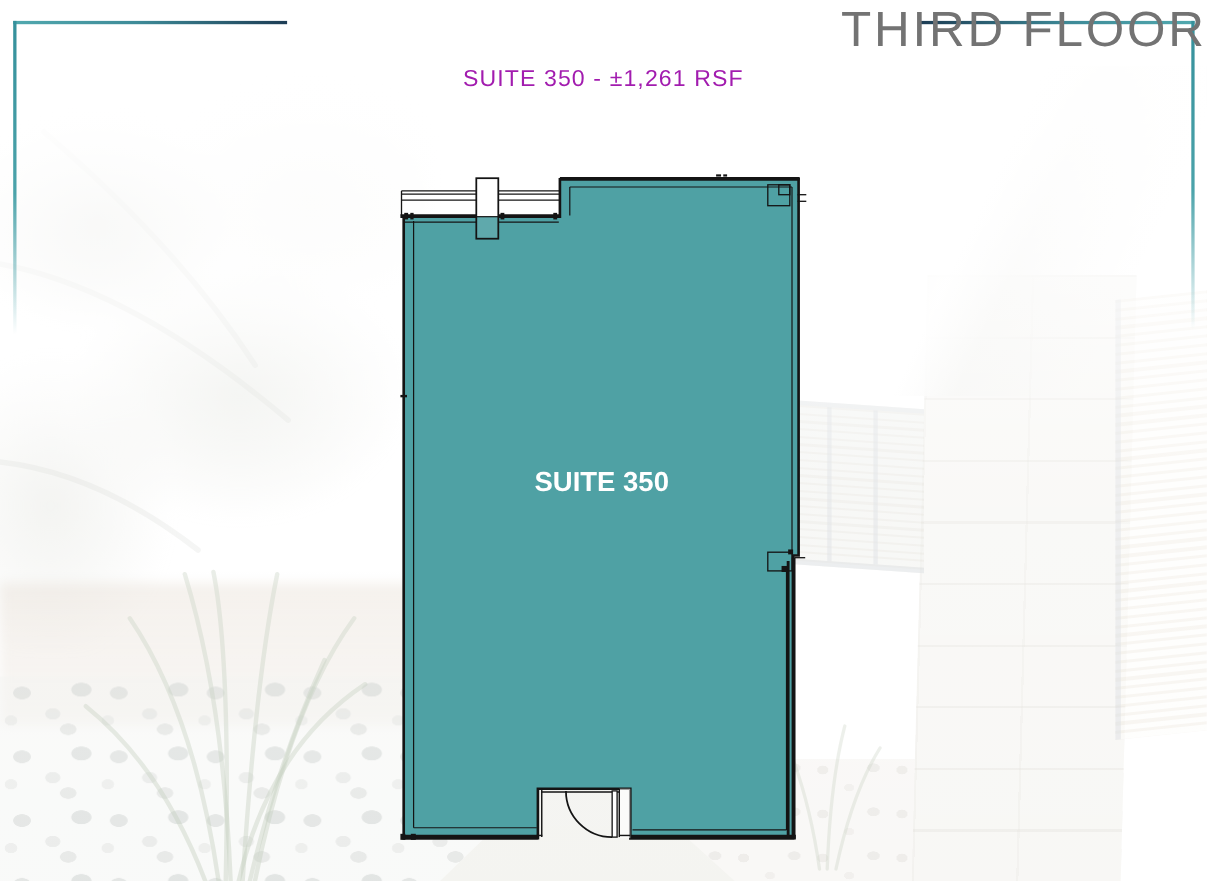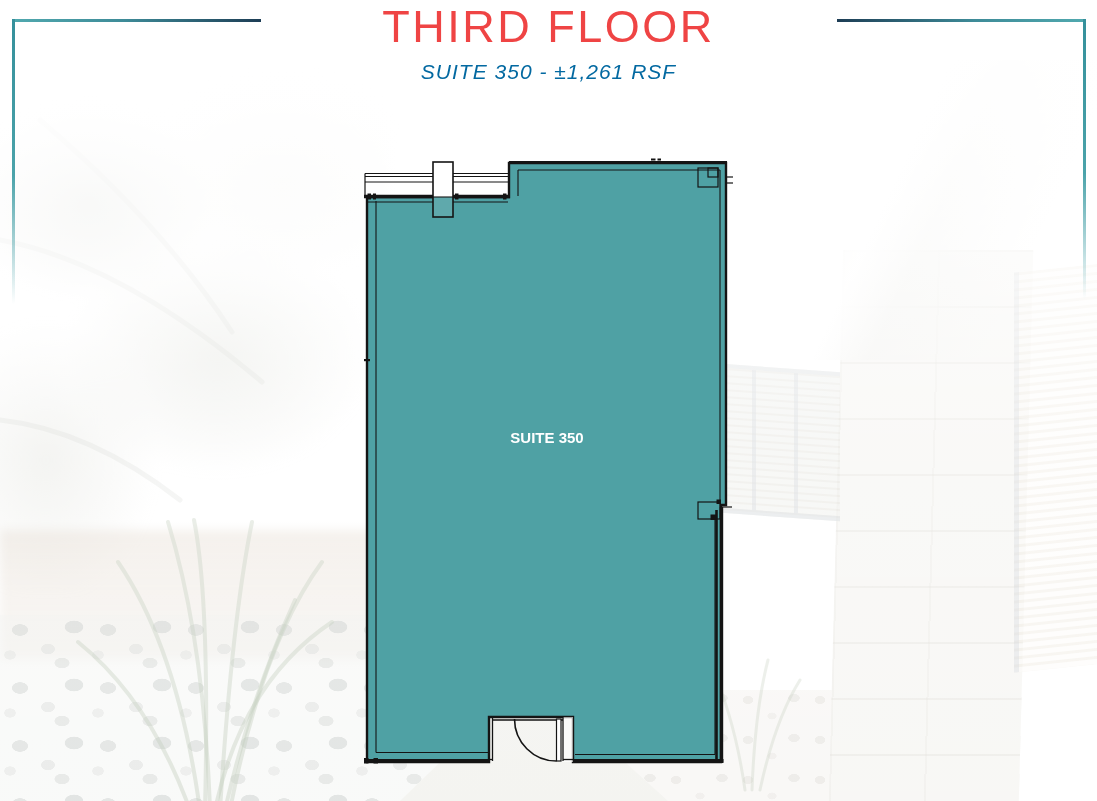--- a/index.html
+++ b/index.html
@@ -66,30 +66,30 @@
   .bl-h{left:12px;top:19px;width:249px;height:3px;
     background:linear-gradient(90deg,#51A9AF 0%, #3E8B98 45%, #1D3D55 100%);}
   .bl-v{left:12px;top:19px;width:3px;height:285px;
     background:linear-gradient(180deg,#35909B 0%, #4BA3AA 55%, rgba(75,163,170,0) 100%);}
   .br-h{left:837px;top:19px;width:249px;height:3px;
     background:linear-gradient(90deg,#1D3D55 0%, #3E8B98 55%, #51A9AF 100%);}
   .br-v{left:1083px;top:19px;width:3px;height:280px;
     background:linear-gradient(180deg,#35909B 0%, #4BA3AA 55%, rgba(75,163,170,0) 100%);}
 
   
-  .title{position:absolute;left:0;top:1px;width:1097px;text-align:center;
-    color:#ef4444;font-size:45px;font-weight:400;letter-spacing:2.5px;}
+  .title{position:absolute;left:0;top:1px;width:1097px;text-align:right;
+    color:#737373;font-size:45px;font-weight:400;letter-spacing:2.5px;}
   .subtitle{position:absolute;left:0;top:60px;width:1097px;text-align:center;
-    color:#0369a1;font-size:21px;font-weight:400;letter-spacing:1px;font-style:italic;}
+    color:#a21caf;font-size:21px;font-weight:400;letter-spacing:1px;}
 
   
   .plan-svg{position:absolute;left:0;top:0;}
   .suite-label{position:absolute;left:387px;top:427px;width:320px;text-align:center;
     color:#ffffff;font-weight:bold;line-height:22px;}
-  .suite-label .l1{font-size:15px;}
+  .suite-label .l1{font-size:25px;}
   .suite-label .l2{font-size:17px;}
 </style>
 </head>
 <body>
 
 <div class="page">
 
   <div class="photo">
     <div class="bg-foliage"></div>
     <div class="bg-dirt"></div>

